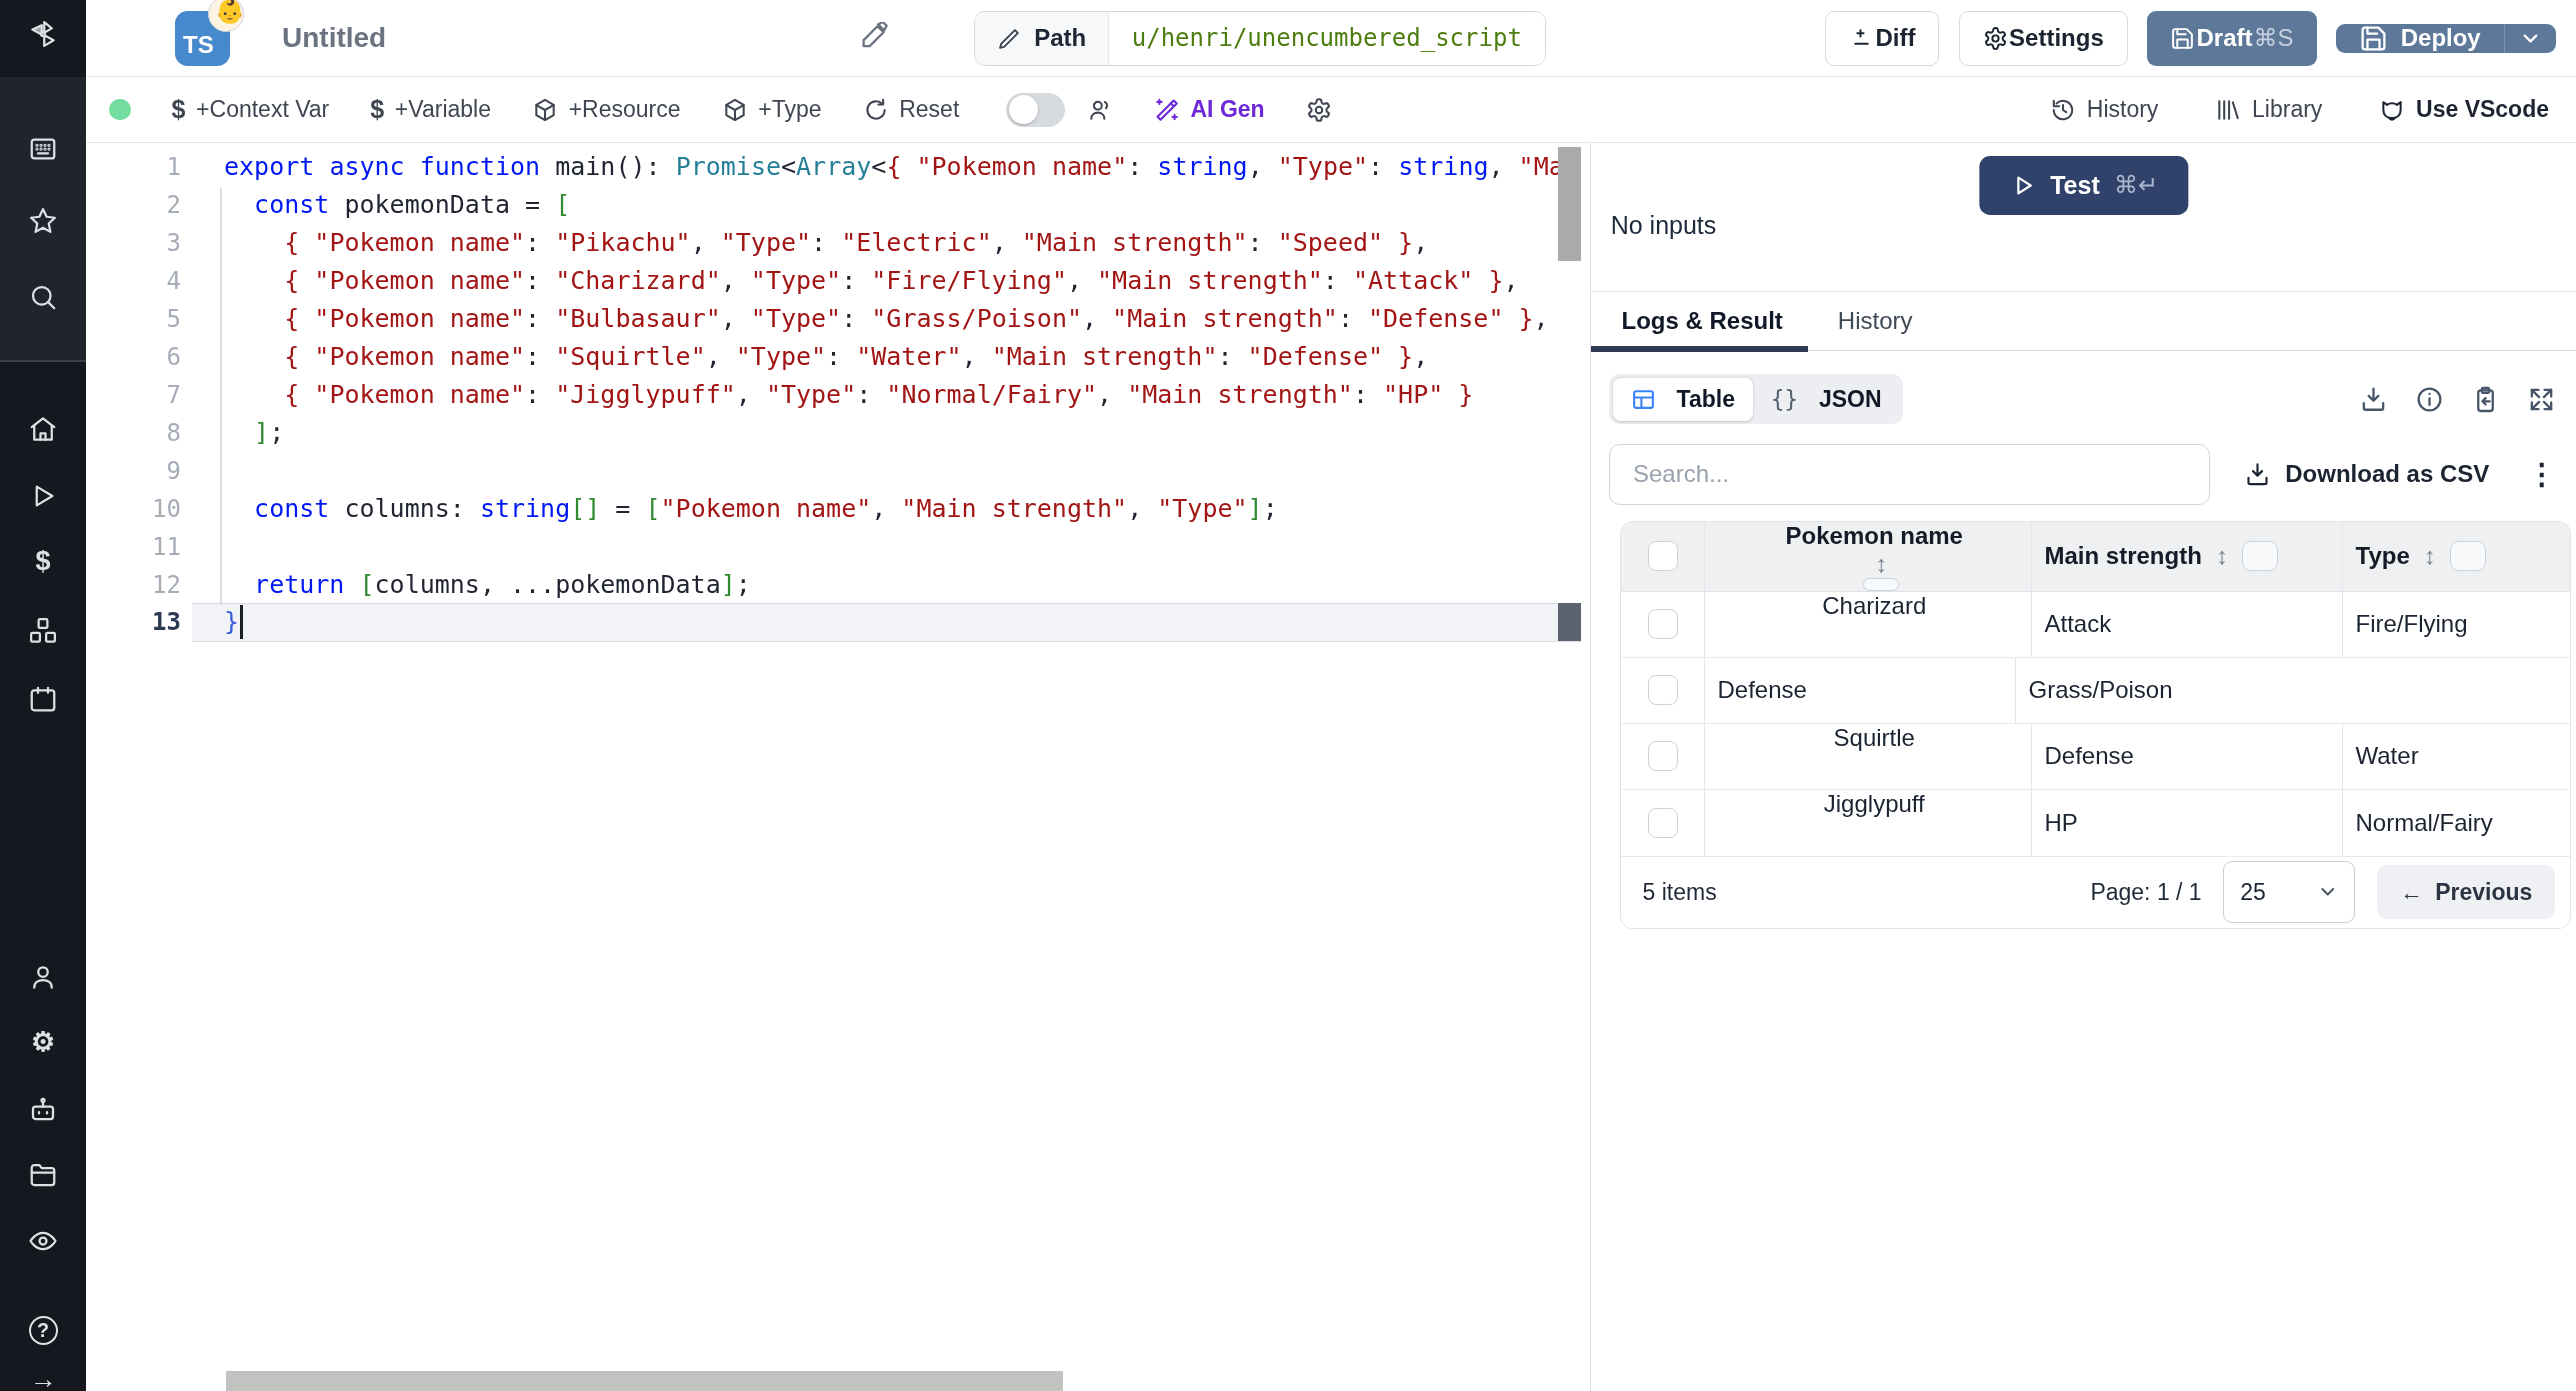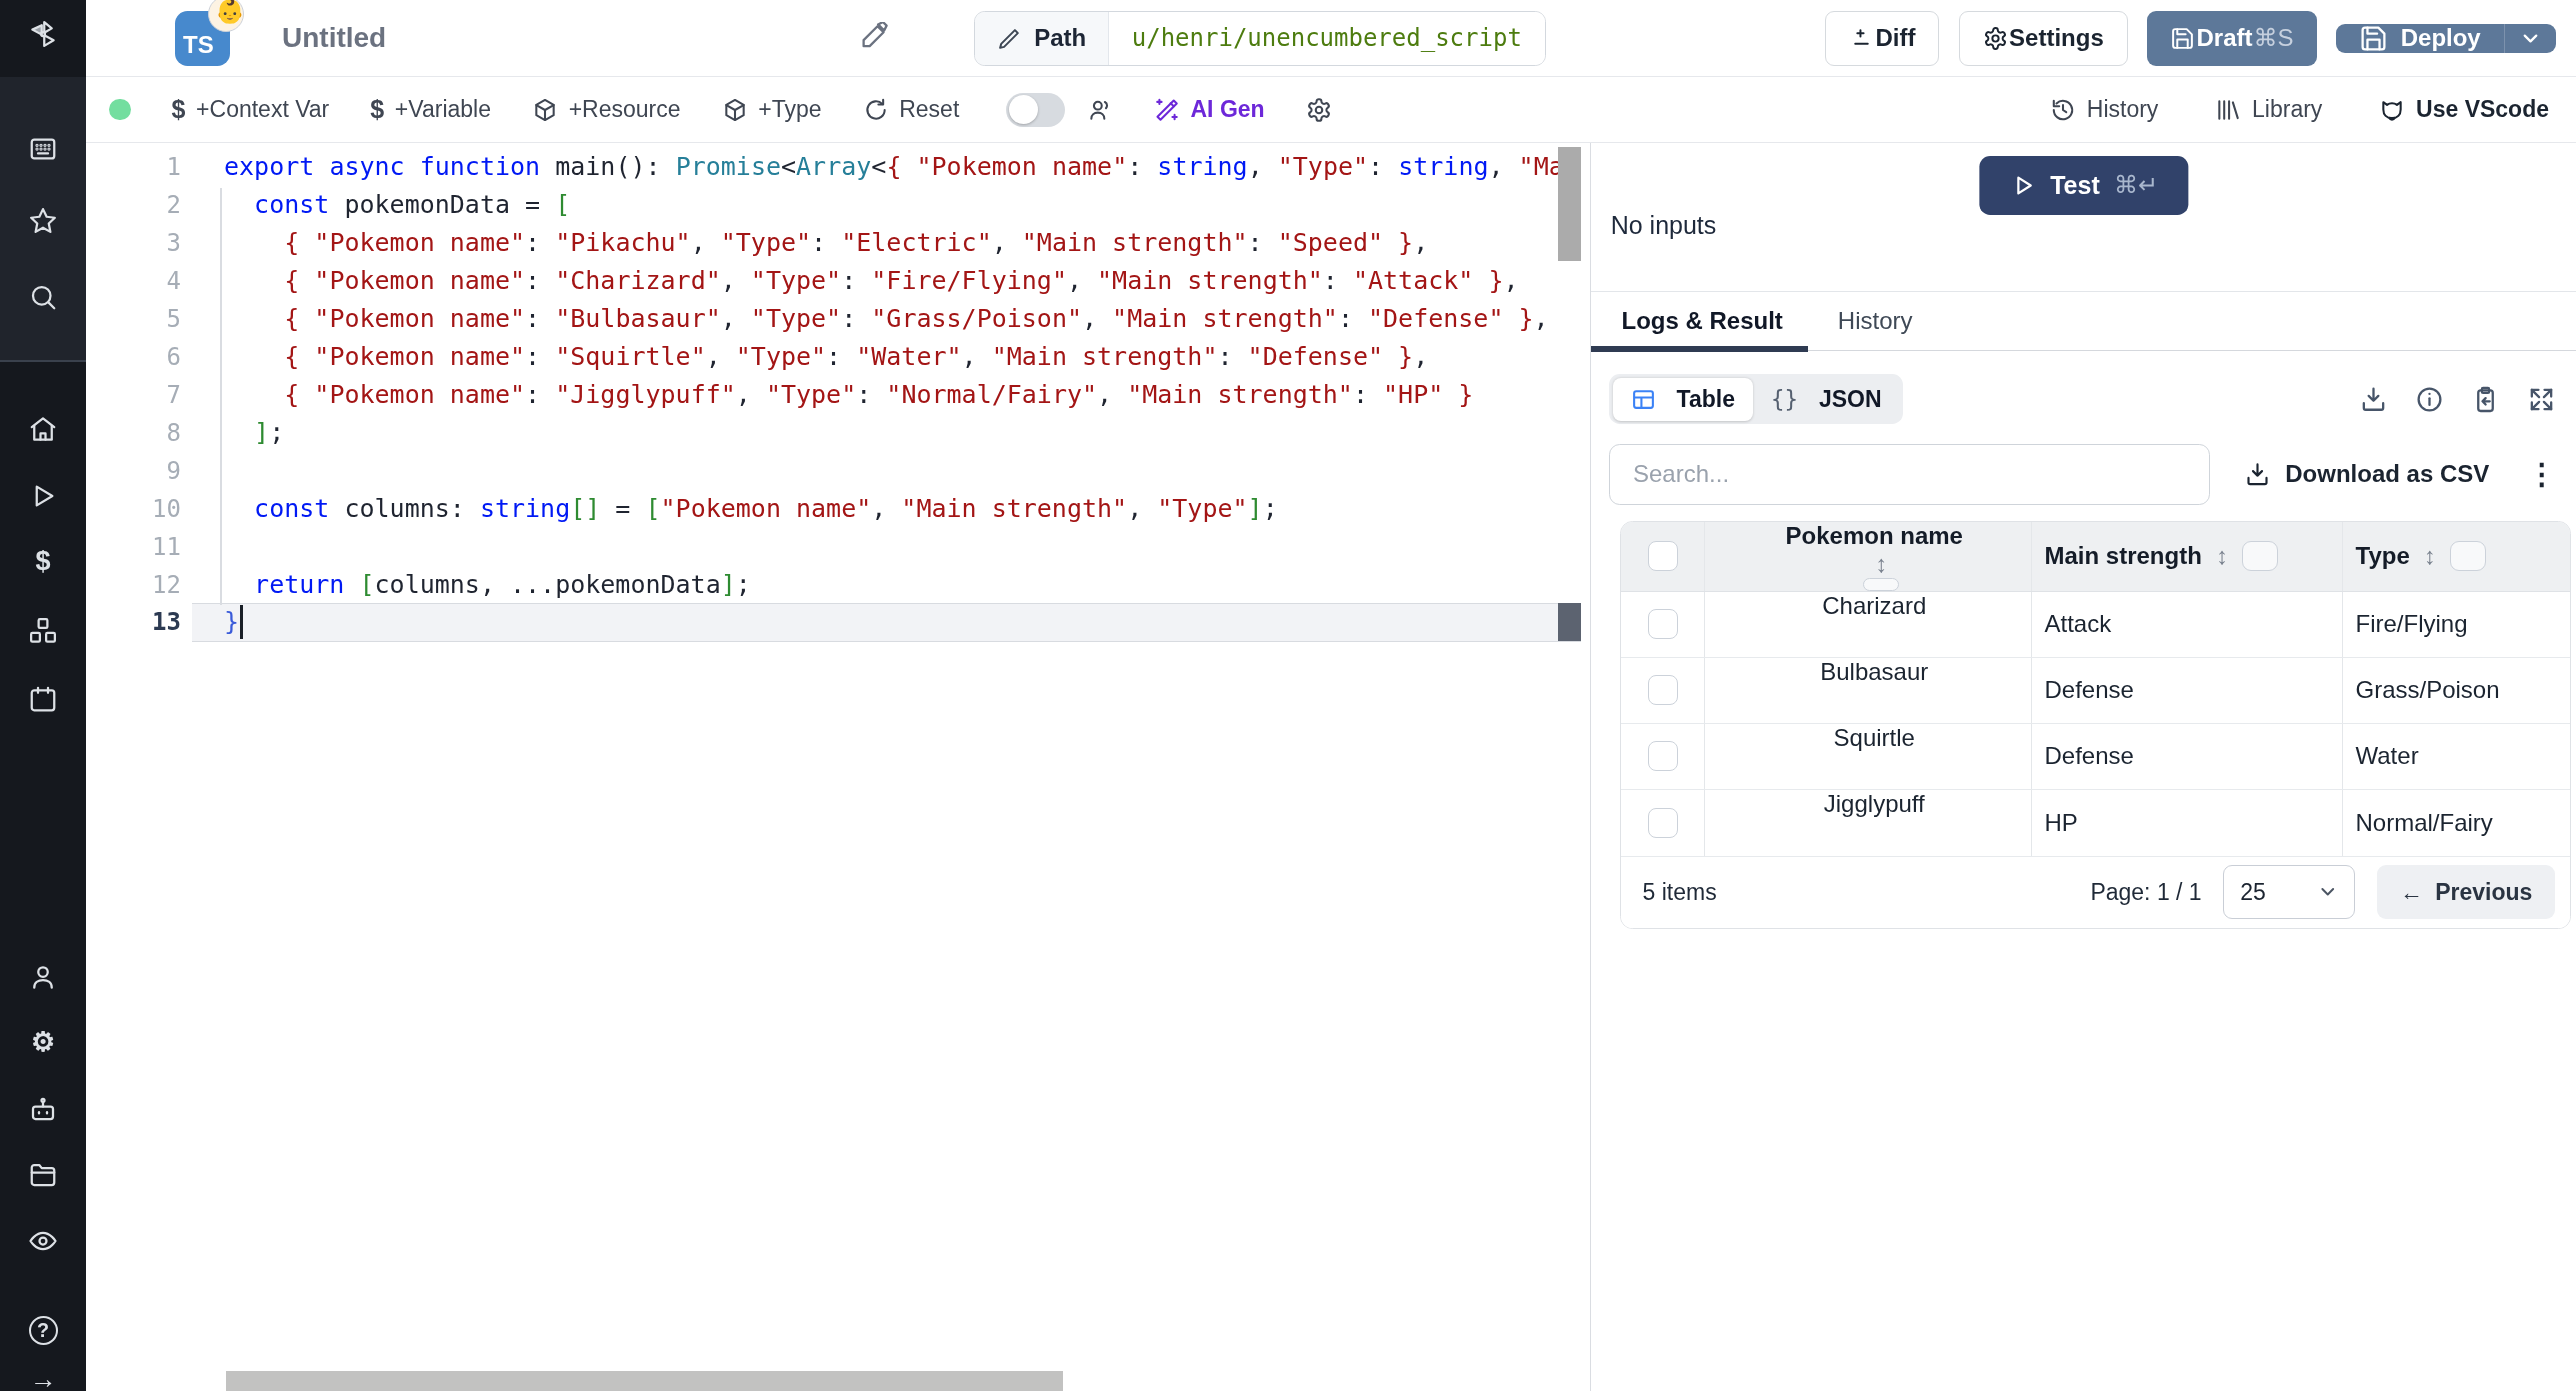--- a/index.html
+++ b/index.html
@@ -124,21 +124,21 @@
   .col-c { flex:1; align-self:stretch; display:flex; align-items:center; padding-left:12.5px; }
   .rt-header .hlabel { font-size:24px; font-weight:700; color:#141c28; }
   .sort-ic { margin-left:14.3px; font-size:24px; color:#78808d; cursor:pointer; }
   .col-ctl { margin-left:14.3px; width:36px; height:30px; border:1.8px solid #ccd2da; border-radius:9px; background:rgba(255,255,255,.6); cursor:pointer; }
   .cbox { width:30px; height:30px; border:1.8px solid #ccd2da; border-radius:8px; background:#fff; cursor:pointer; }
   .cell-txt { font-size:24px; color:#1b2430; }
   .rt-footer { display:flex; align-items:center; height:72px; background:#fff; padding:0 14.3px 0 21.5px; }
   .items-count { font-size:23px; color:#1f2937; }
   .foot-right { margin-left:auto; display:flex; align-items:center; gap:21.5px; }
   .page-label { font-size:23px; color:#1f2937; }
-  .psize { display:flex; align-items:center; justify-content:space-between; width:132px; height:54px;
+  .psize { display:flex; align-items:center; justify-content:space-between; width:132px; height:62px;
     border:0.9px solid #c9ced6; border-radius:9px; padding:0 16px; font-size:23px; color:#1b2430; cursor:pointer; background:#fff; }
   .psize svg { width:21.5px; height:21.5px; stroke:#4b5563; fill:none; stroke-width:2.2; stroke-linecap:round; stroke-linejoin:round; }
   .prev-btn { display:flex; align-items:center; gap:12.5px; height:54px; padding:0 23px; background:#eef0f3;
     border-radius:9px; font-size:23px; font-weight:600; color:#2a3442; cursor:pointer; }
 </style>
 </head>
 <body>
 
 <div class="app">
 
@@ -511,23 +511,20 @@
             <span class="cell-txt">Attack</span>
           </div>
         <div class="col-c">
             <span class="cell-txt">Fire/Flying</span>
           </div>
       </div>
       <div class="rt-row">
         <div class="col-cb">
             <div class="cbox"></div>
           </div>
-        <div class="col-a">
-            <span class="cell-txt">Bulbasaur</span>
-          </div>
         <div class="col-b">
             <span class="cell-txt">Defense</span>
           </div>
         <div class="col-c">
             <span class="cell-txt">Grass/Poison</span>
           </div>
       </div>
       <div class="rt-row">
         <div class="col-cb">
             <div class="cbox"></div>

